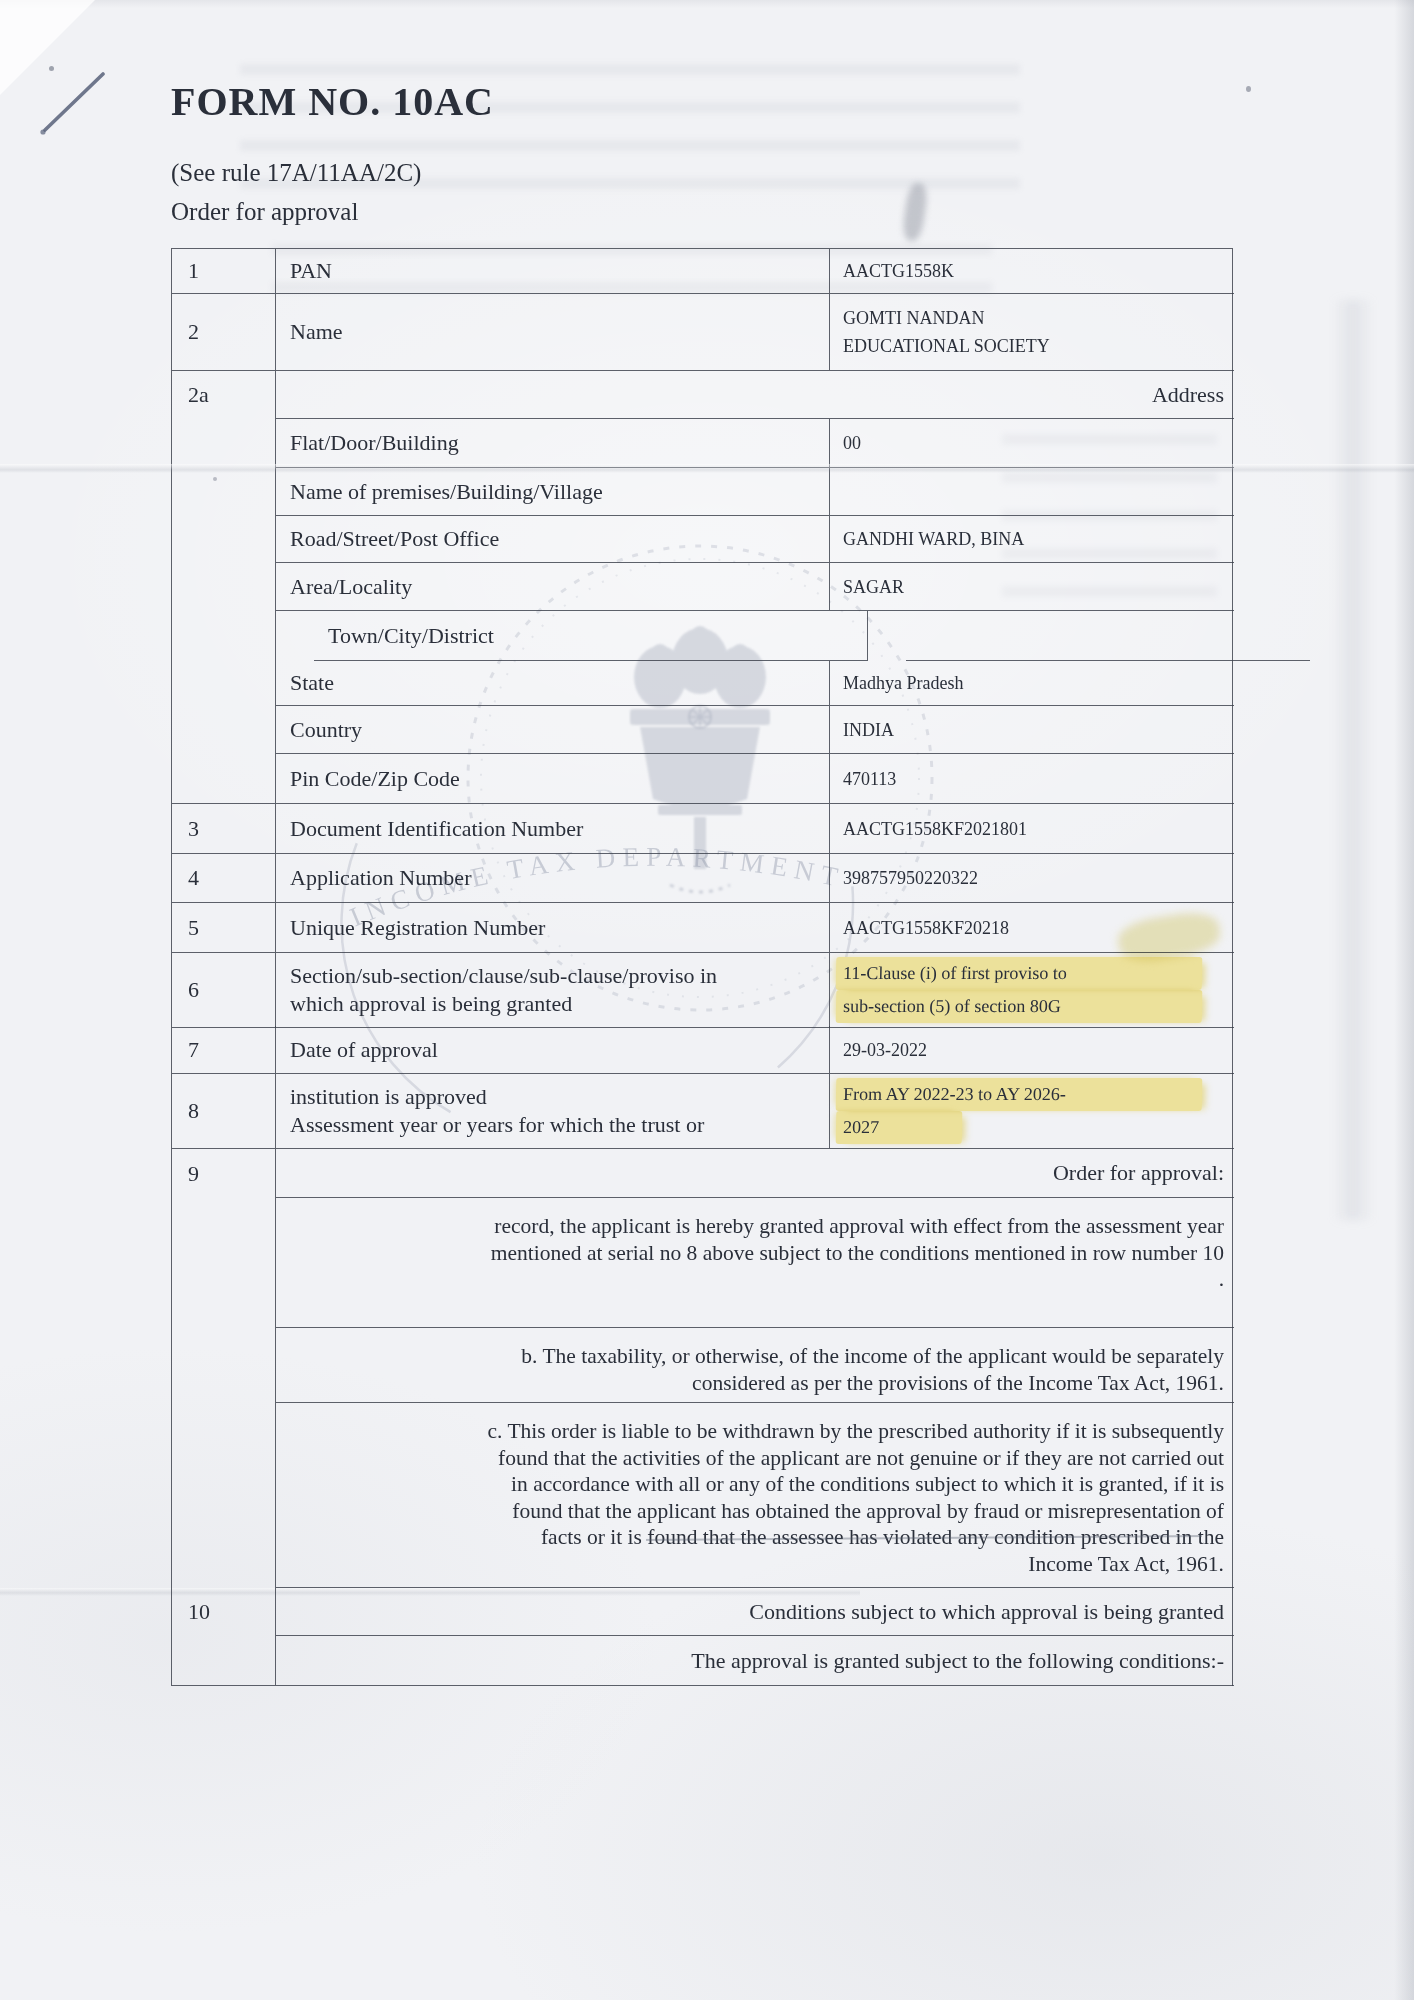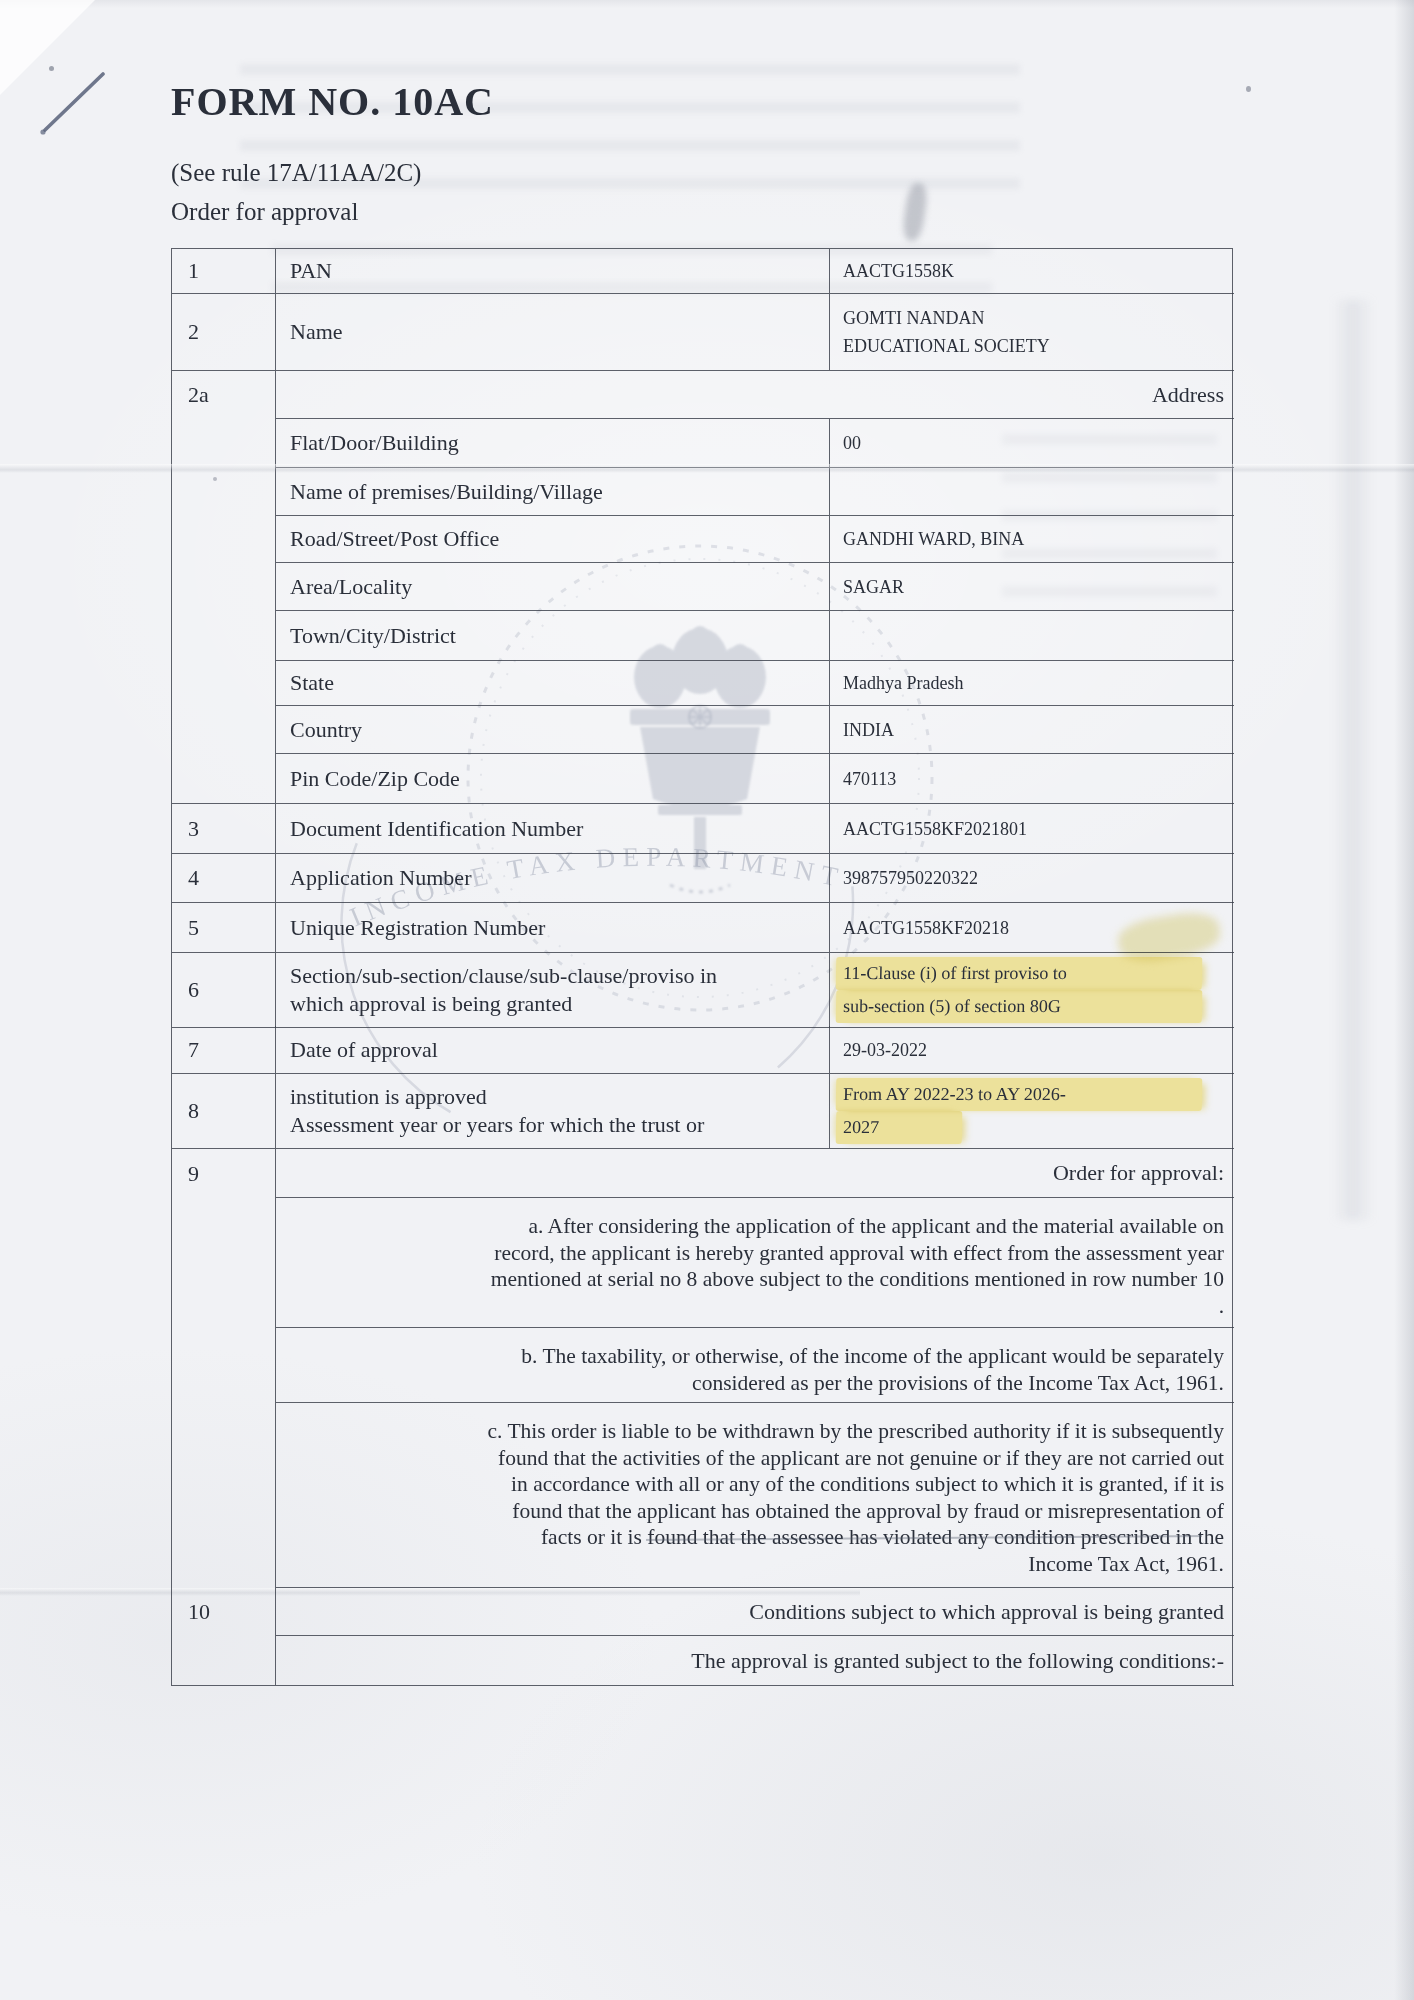--- a/index.html
+++ b/index.html
@@ -213,21 +213,21 @@
       </div>
       <div class="trow" style="height: 48px;">
         <div class="cell c-num"></div>
         <div class="cell c-label bb">
           <div class="line">Area/Locality</div>
         </div>
         <div class="cell c-val bb">
           <div class="line">SAGAR</div>
         </div>
       </div>
-      <div class="trow" style="height: 50px;">
+      <div class="trow" style="height: 50px; gap: 38px;">
         <div class="cell c-num"></div>
         <div class="cell c-label bb">
           <div class="line">Town/City/District</div>
         </div>
         <div class="cell c-val bb">
           <div class="line"></div>
         </div>
       </div>
       <div class="trow" style="height: 45px;">
         <div class="cell c-num"></div>
@@ -330,21 +330,20 @@
         <div class="cell c-num">
           <div class="line">9</div>
         </div>
         <div class="cell c-merged bb">
           <div class="line">Order for approval:</div>
         </div>
       </div>
       <div class="trow" style="height: 130px;">
         <div class="cell c-num"></div>
         <div class="cell c-merged bb c-para">
-          <div class="line">a. After considering the application of the applicant and the material available on</div>
           <div class="line">record, the applicant is hereby granted approval with effect from the assessment year</div>
           <div class="line">mentioned at serial no 8 above subject to the conditions mentioned in row number 10</div>
           <div class="line">.</div>
         </div>
       </div>
       <div class="trow" style="height: 75px;">
         <div class="cell c-num"></div>
         <div class="cell c-merged bb c-para">
           <div class="line">b. The taxability, or otherwise, of the income of the applicant would be separately</div>
           <div class="line">considered as per the provisions of the Income Tax Act, 1961.</div>

